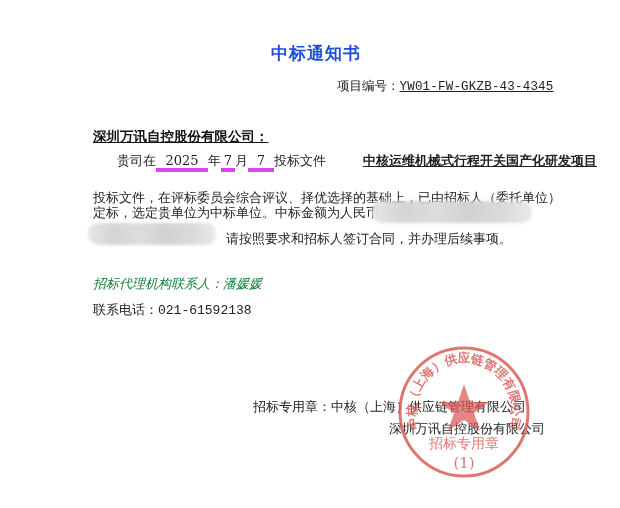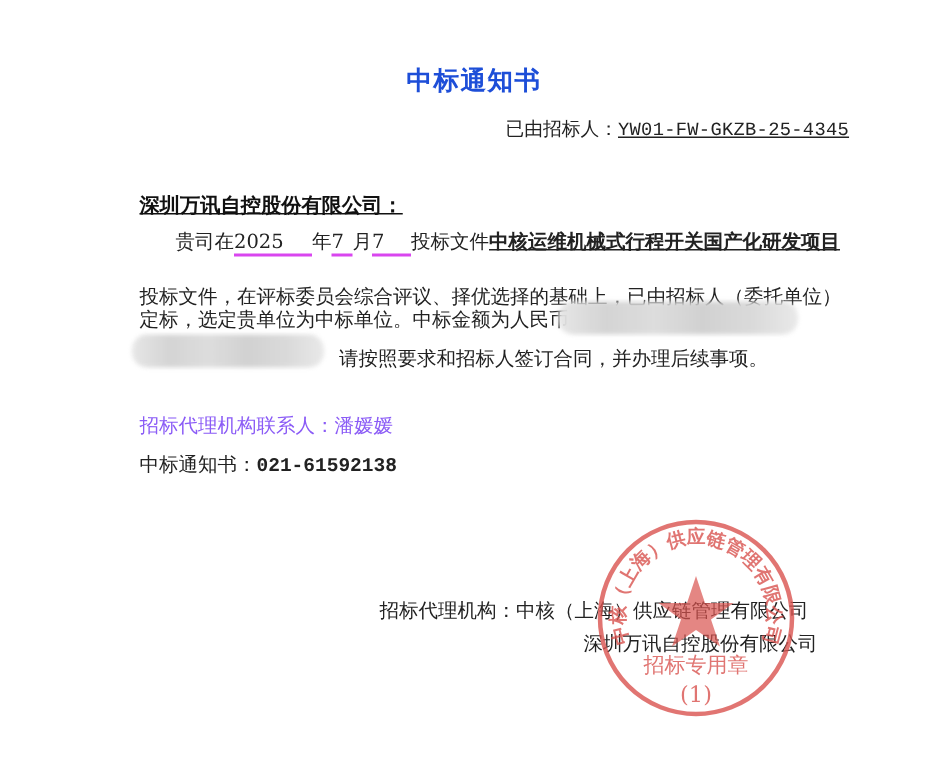--- a/index.html
+++ b/index.html
@@ -10,41 +10,41 @@
   .abs { position:absolute; white-space:nowrap; }
   .title { left:271px; top:42px; font-size:17px; font-weight:bold; letter-spacing:1px; color:#1d4ed8; font-family:"DejaVu Sans", sans-serif; }
   .projno { left:337px; top:78px; font-size:12.5px; color:#222; }
   .projno .val { text-decoration:underline; font-family:"Liberation Mono", monospace; font-size:12.5px; letter-spacing:0.2px; }
   .addressee { left:93px; top:128px; font-size:13.5px; font-weight:bold; text-decoration:underline; color:#111; font-family:Liberation Mono, monospace; }
   .line { font-size:13px; color:#222; }
   .l1 { left:117px; top:152px; }
   .l2 { left:93px; top:189px; }
   .l3 { left:93px; top:204px; }
   .l4 { left:93px; top:230px; }
-  .ufill { display:inline-block; border-bottom:2px solid #d946ef; text-align:left; line-height:14px; }
-  .bold-u { font-weight:bold; text-decoration:underline; font-family:"DejaVu Sans", sans-serif; }
+  .ufill { display:inline-block; border-bottom:4px solid #d946ef; text-align:center; line-height:14px; }
+  .bold-u { font-weight:bold; text-decoration:underline; font-family:"DejaVu Sans", sans-serif;margin-left:37px; }
   .blur {
     position:absolute; border-radius:10px;
     background: linear-gradient(90deg,#e6e6e6 0%,#d2d2d2 20%,#dcdcdc 40%,#cfcfcf 60%,#d8d8d8 80%,#e8e8e8 100%);
     filter: blur(1.5px); opacity:0.95;
   }
-  .contact { left:93px; top:275px; font-size:13px; color:#8b5cf6; }
+  .contact { left:93px; top:275px; font-size:13px; color:#15803d;font-style:italic; }
   .phone { left:93px; top:301px; font-size:13px; color:#222; }
-  .phone .num { font-family:"Liberation Mono", monospace;font-weight:bold; }
+  .phone .num { font-family:"Liberation Mono", monospace; }
   .agency { left:253px; top:398px; font-size:13px; color:#222; }
   .date { left:389px; top:420px; font-size:13px; color:#222; }
   .stamp { position:absolute; left:396px; top:344px; width:136px; height:136px; }
 </style>
 </head>
 <body>
 
 <div class="abs title">中标通知书</div>
 
 <div class="abs projno">
-  <span>已由招标人：</span><span class="val">YW01-FW-GKZB-25-4345</span>
+  <span>项目编号：</span><span class="val">YW01-FW-GKZB-43-4345</span>
 </div>
 
 <div class="abs addressee">深圳万讯自控股份有限公司：</div>
 
 <div class="abs line l1">
   <span>贵司在</span><span class="ufill" style="width:52px">2025</span><span>年</span><span class="ufill" style="width:14px">7</span><span>月</span><span class="ufill" style="width:26px">7</span><span>投标文件</span><span class="bold-u">中核运维机械式行程开关国产化研发项目</span>
 </div>
 
 <div class="abs line l2">投标文件，在评标委员会综合评议、择优选择的基础上，已由招标人（委托单位）</div>
 
@@ -52,25 +52,25 @@
 <div class="blur" style="left:372px; top:201px; width:160px; height:22px;"></div>
 <div class="blur" style="left:88px; top:223px; width:128px; height:22px;"></div>
 
 <div class="abs line l4" style="left:226px;text-align:right;">请按照要求和招标人签订合同，并办理后续事项。</div>
 
 <div class="abs contact">
   <span>招标代理机构联系人：</span><span>潘媛媛</span>
 </div>
 
 <div class="abs phone">
-  <span>中标通知书：</span><span class="num">021-61592138</span>
+  <span>联系电话：</span><span class="num">021-61592138</span>
 </div>
 
 <div class="abs agency">
-  <span>招标代理机构：</span><span>中核（上海）供应链管理有限公司</span>
+  <span>招标专用章：</span><span>中核（上海）供应链管理有限公司</span>
 </div>
 
 <div class="abs date">深圳万讯自控股份有限公司</div>
 
 <svg class="stamp" viewBox="0 0 136 136">
   <defs>
     <path id="arcpath" d="M 22 80 A 48 48 0 1 1 114 80" fill="none"></path>
   </defs>
   <circle cx="68" cy="68" r="64" fill="none" stroke="#d9534f" stroke-width="3" opacity="0.8"></circle>
   <text font-size="12.5" fill="#d9534f" opacity="0.8" font-family="DejaVu Serif, serif" font-weight="bold">

